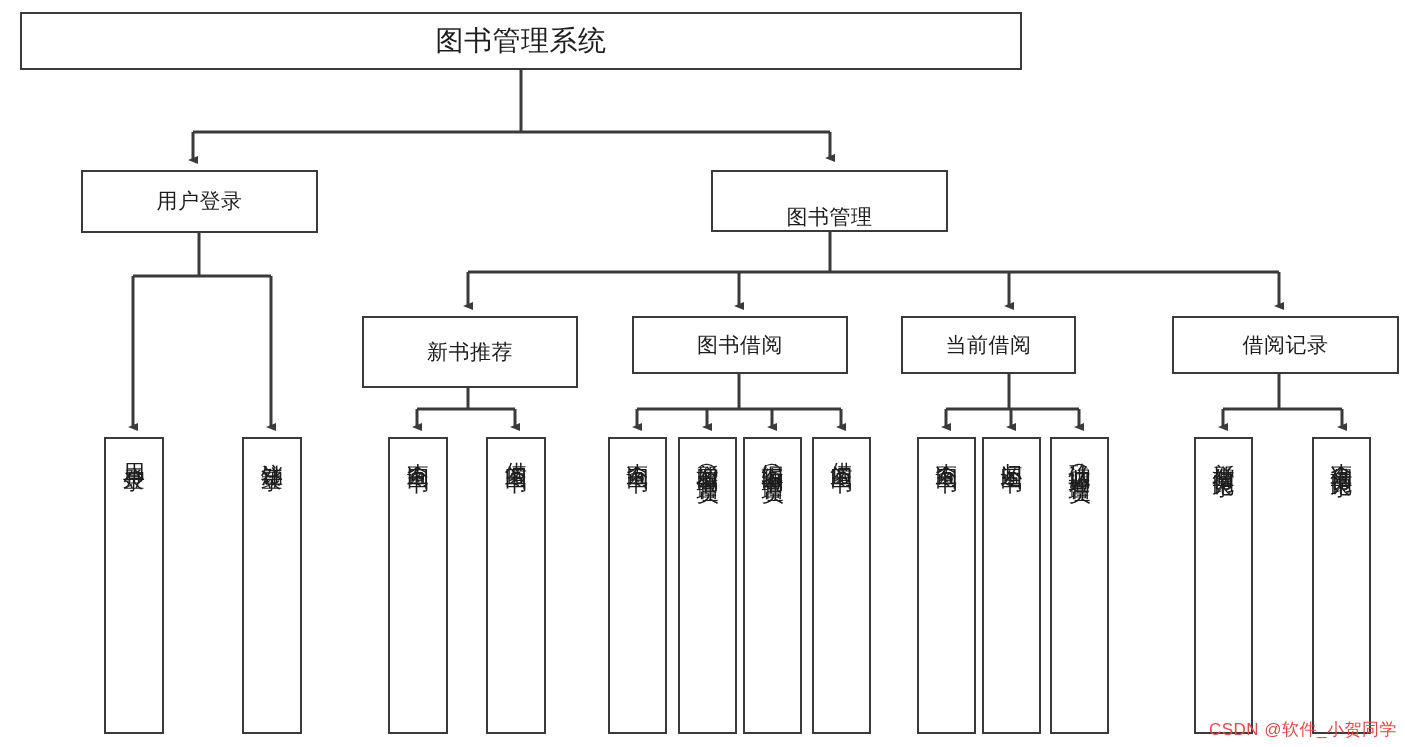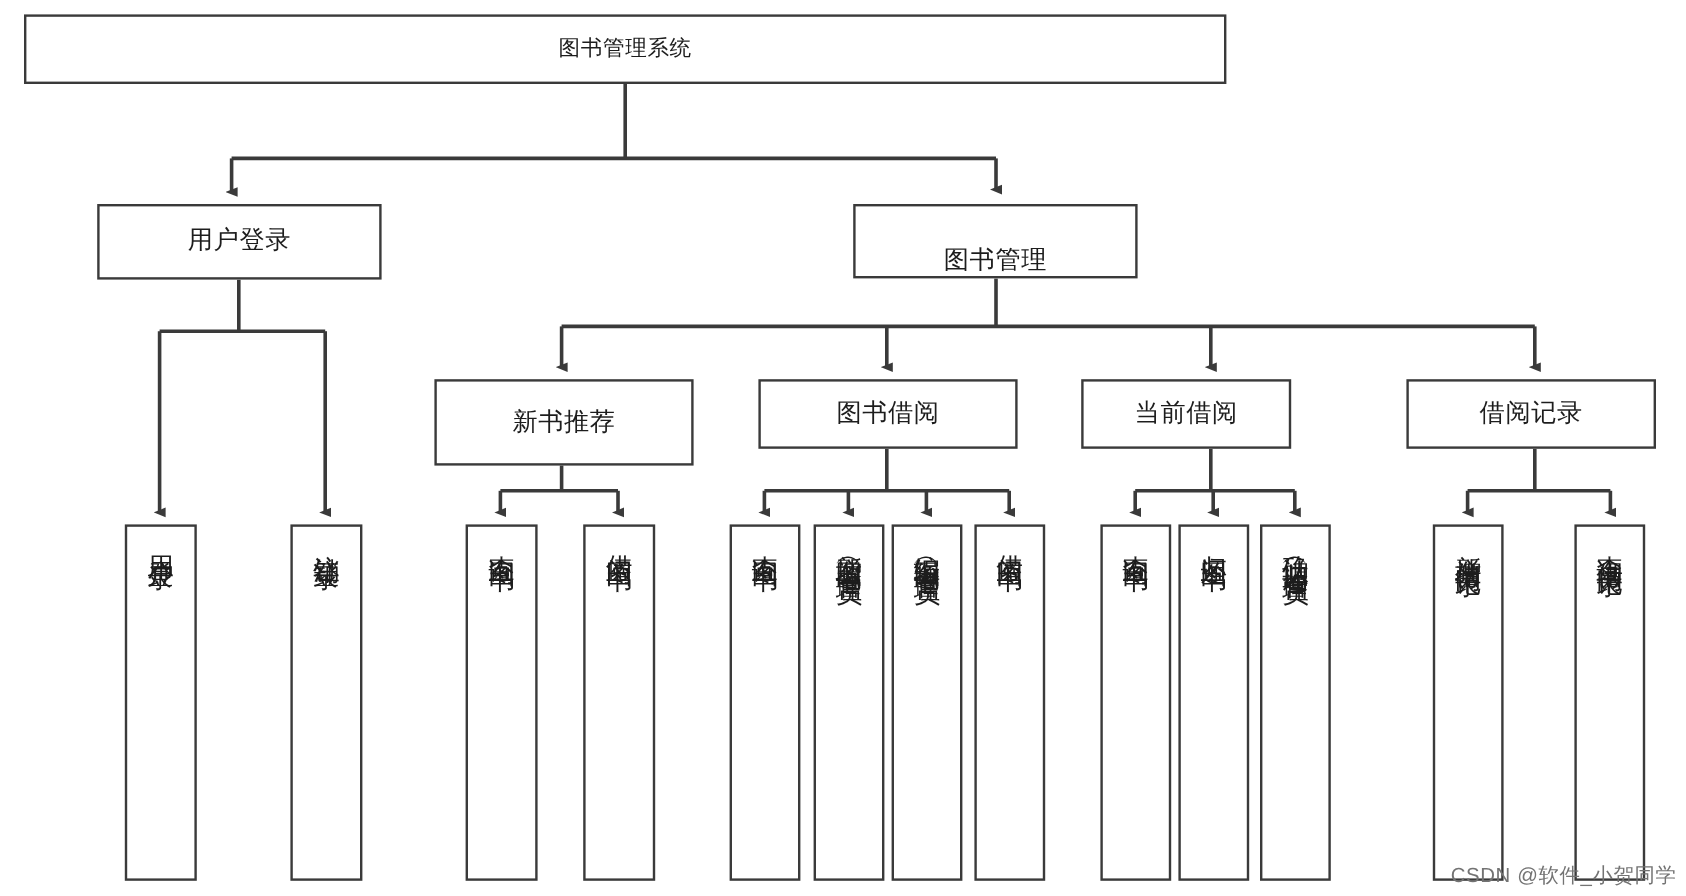--- a/index.html
+++ b/index.html
@@ -41,40 +41,40 @@
     display: block;
     text-align: center;
     line-height: 1.18;
   }
   
   .node.horiz .lbl {
     writing-mode: horizontal-tb;
     font-size: 21px;
     letter-spacing: 0.5px;
   }
-  .node.root .lbl { font-size: 18px; }
+  .node.root .lbl { font-size: 28px; }
   
   .node.vert {
     align-items: flex-start;
     padding-top: 6px;
   }
   .node.vert .lbl {
     writing-mode: vertical-rl;
     text-orientation: upright;
     font-size: 22px;
     letter-spacing: 3px;
     line-height: 1;
     max-height: 285px;
   }
   .watermark {
     position: absolute;
     right: 8px;
     bottom: 6px;
     font-size: 17px;
-    color: #737373;
+    color: #ef4444;
     letter-spacing: 0.5px;
     z-index: 5;
     white-space: nowrap;
     margin-left: 22px;
   }
 </style>
 </head>
 <body>
 
 <div id="canvas">
@@ -146,21 +146,21 @@
   </div>
 
   <div class="node horiz" style="left:632px; top:316px; width:216px; height:58px;justify-content:center;">
     <span class="lbl">图书借阅</span>
   </div>
 
   <div class="node horiz" style="left:901px; top:316px; width:175px; height:58px;">
     <span class="lbl">当前借阅</span>
   </div>
 
-  <div class="node horiz" style="left:1172px; top:316px; width:208px; height:58px;">
+  <div class="node horiz" style="left:1172px; top:316px; width:227px; height:58px;">
     <span class="lbl">借阅记录</span>
   </div>
 
   <div class="node vert" style="left:104px; top:437px; width:60px; height:297px;">
     <span class="lbl">用户登录</span>
   </div>
   <div class="node vert" style="left:242px; top:437px; width:60px; height:297px;">
     <span class="lbl">注销登录</span>
   </div>
 

